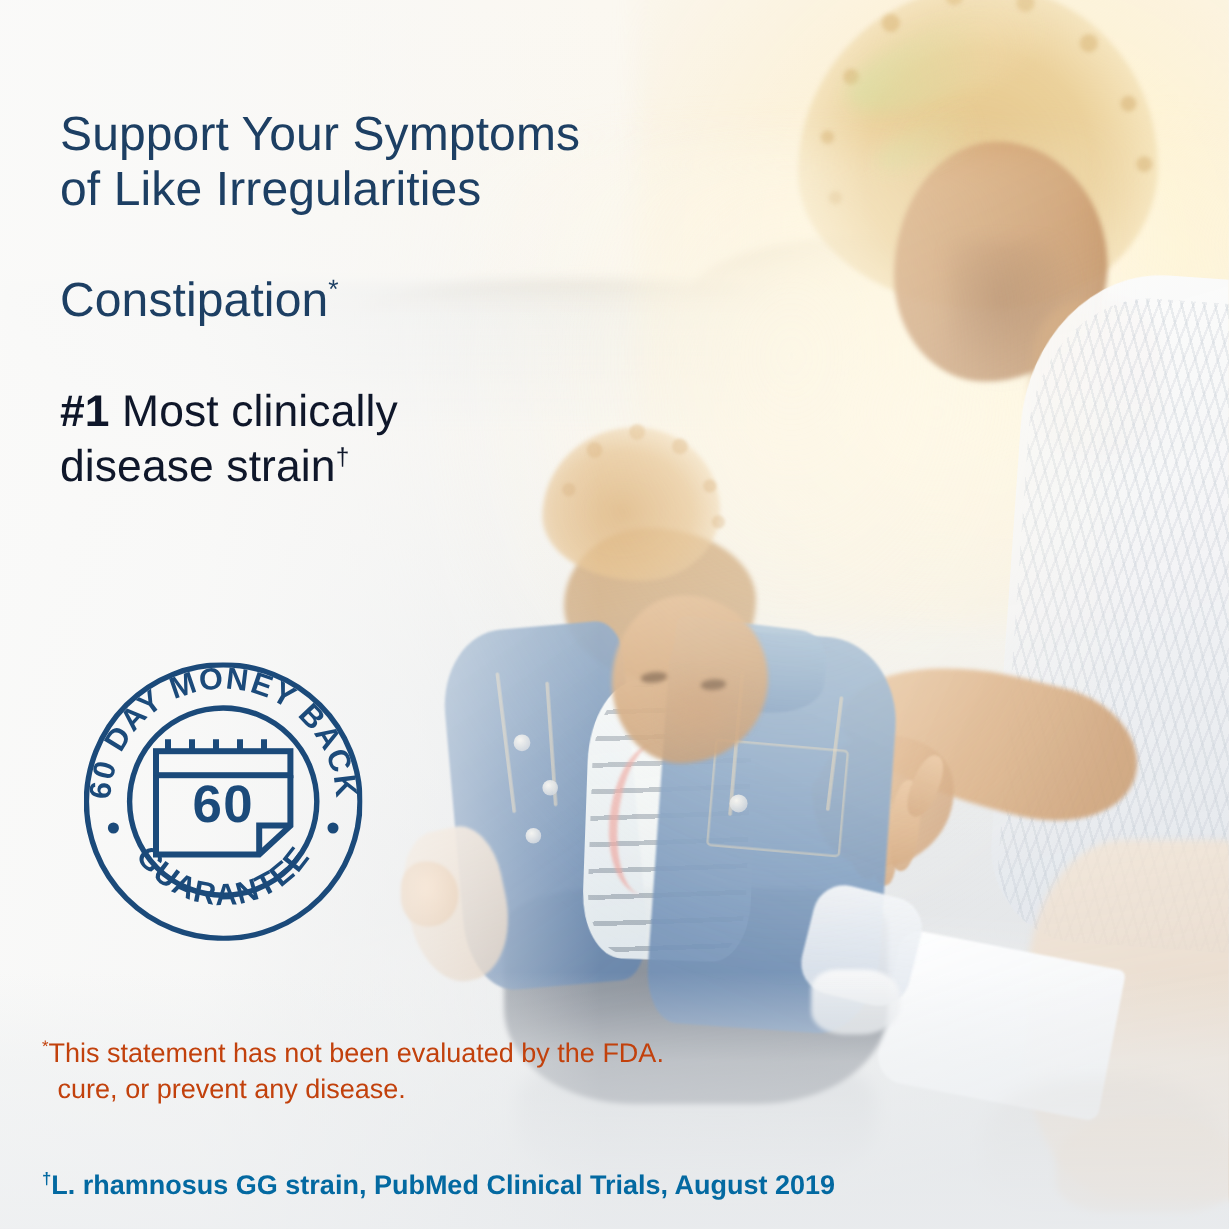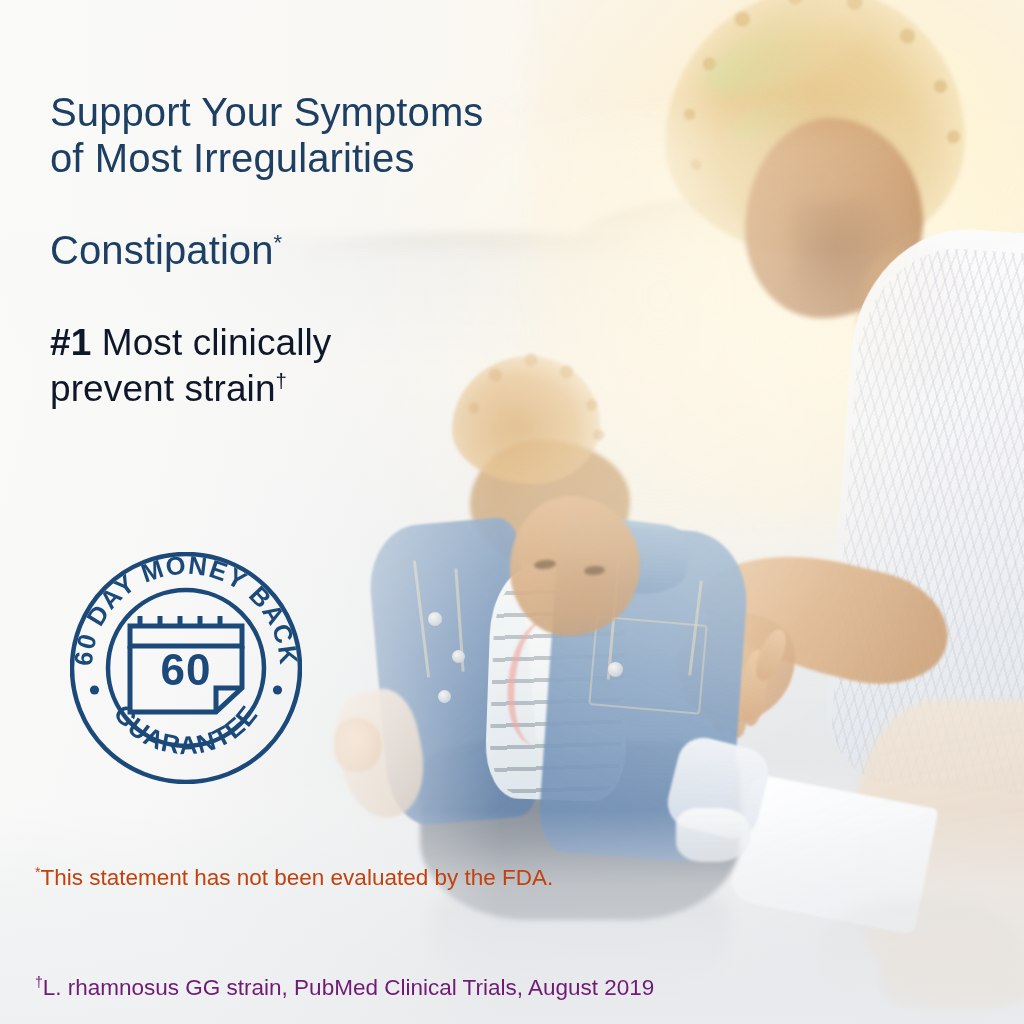--- a/index.html
+++ b/index.html
@@ -424,22 +424,22 @@
 
   
   .disclaimer{
     position:absolute;left:35px;top:840px;width:560px;
     color:#c2410c;
     font-size:22.5px;line-height:30px;font-weight:400;
   }
   .disclaimer .ind{display:block;padding-left:13px;}
   .footnote{
     position:absolute;left:35px;top:950px;width:820px;
-    color:#701a75;
-    font-size:22.5px;line-height:30px;font-weight:400;
+    color:#0369a1;
+    font-size:22.5px;line-height:30px;font-weight:700;
   }
   .footnote .sup,.disclaimer .sup{font-size:.62em;vertical-align:super;line-height:0;}
 </style>
 </head>
 <body>
 
 <div id="ad">
 
   <div class="photo">
     <div class="bg-base"></div>
@@ -505,28 +505,28 @@
     <div class="flare2"></div>
 
     <div class="left-wash"></div>
     <div class="bottom-wash"></div>
   </div>
 
   <div class="content">
 
     <h1 class="headline">
       <span>Support Your Symptoms</span><br>
-      <span>of Most Irregularities</span><br>
+      <span>of Like Irregularities</span><br>
       <br>
       <span>Constipation</span><span class="sup">*</span>
     </h1>
 
     <h2 class="subhead">
       <span class="num">#1</span><span> Most clinically</span><br>
-      <span>prevent strain</span><span class="sup">†</span>
+      <span>disease strain</span><span class="sup">†</span>
     </h2>
 
     <div class="badge">
       <svg viewBox="0 0 232 232" xmlns="http://www.w3.org/2000/svg">
         <defs>
           <path id="arcTop" d="M 22 116 A 94 94 0 0 1 210 116"></path>
           <path id="arcBot" d="M 30 116 A 86 86 0 0 0 202 116"></path>
         </defs>
         <circle cx="116" cy="116" r="114" fill="none" stroke="#1b4a7a" stroke-width="4.5"></circle>
         <circle cx="116" cy="116" r="78" fill="none" stroke="#1b4a7a" stroke-width="4.5"></circle>
@@ -546,20 +546,21 @@
           <rect x="60" y="74" width="112" height="20"></rect>
           <path d="M 60 94 L 60 160 L 146 160 L 172 136 L 172 94"></path>
           <path d="M 146 160 L 146 136 L 172 136"></path>
         </g>
         <text x="116" y="133" font-family="Liberation Sans, sans-serif" font-size="44" font-weight="700" fill="#1b4a7a" text-anchor="middle" letter-spacing="1" id="badgeNum">60</text>
       </svg>
     </div>
 
     <p class="disclaimer">
       <span class="sup">*</span><span>This statement has not been evaluated by the FDA.</span>
+      <span class="ind">cure, or prevent any disease.</span>
     </p>
 
     <p class="footnote">
       <span class="sup">†</span><span>L. rhamnosus GG strain, PubMed Clinical Trials, August 2019</span>
     </p>
 
   </div>
 </div>
 
 </body></html>

